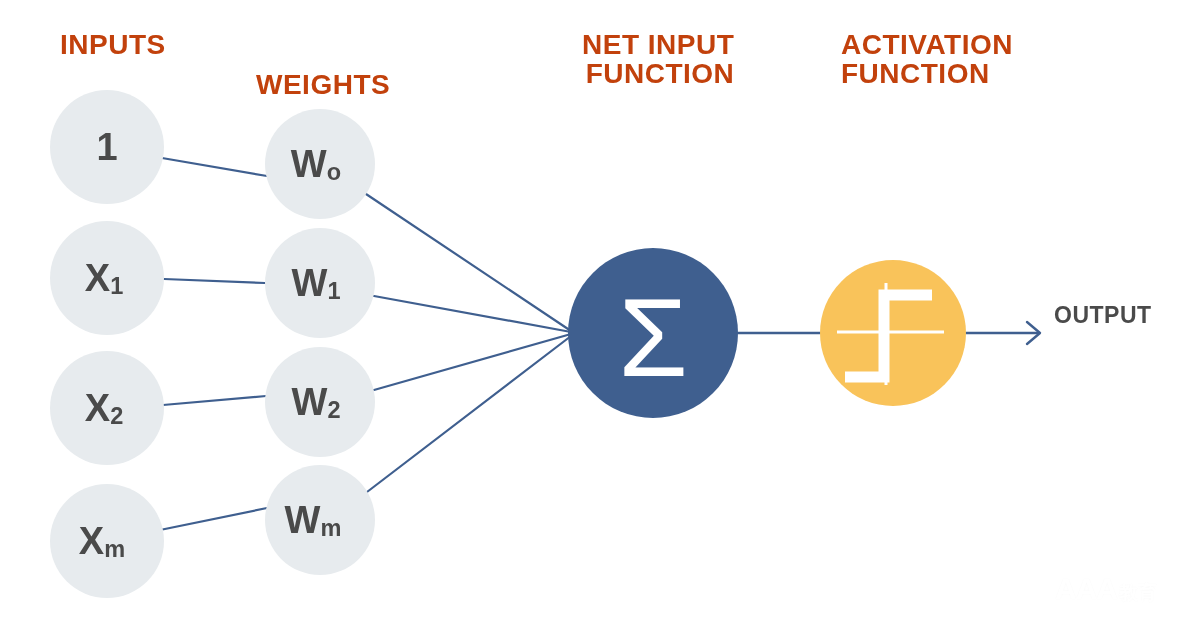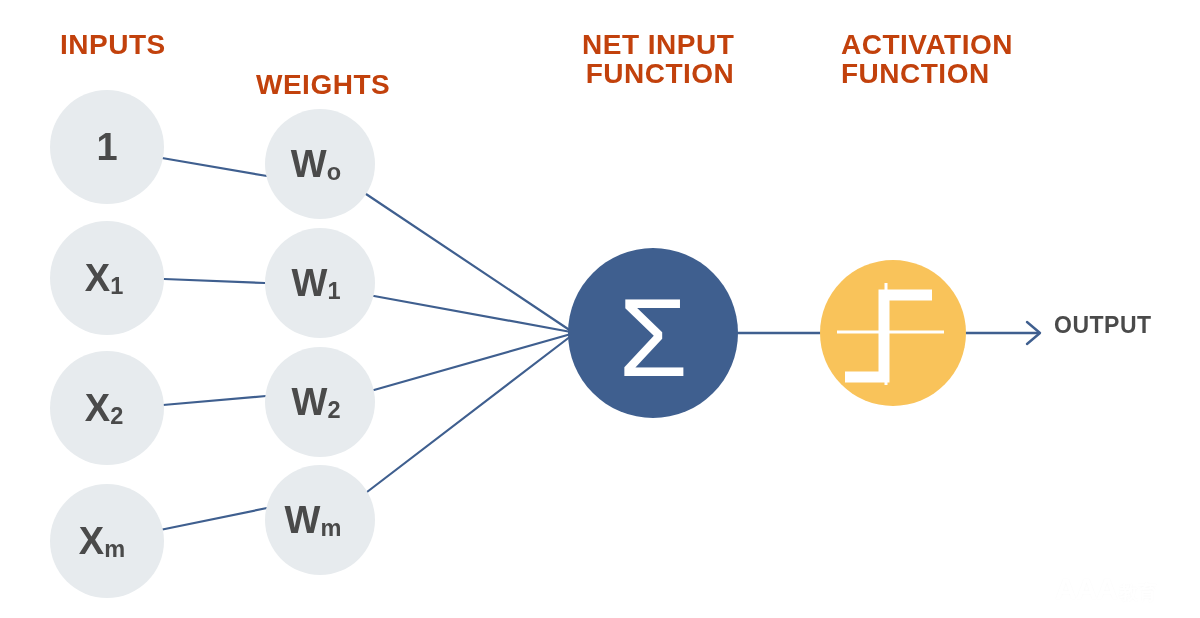--- a/index.html
+++ b/index.html
@@ -36,21 +36,21 @@
     white-space: pre-line;
     user-select: none;
   }
   #hdr-inputs  { left: 60px;  top: 30px; }
   #hdr-weights { left: 256px; top: 30px; margin-top: 40px; }
   #hdr-net     { left: 582px; top: 30px; text-align: right; }
   #hdr-act     { left: 841px; top: 30px; }
   #output-label {
     position: absolute;
     left: 1054px;
-    top: 312px;
+    top: 302px;
     font-family: "Liberation Sans", sans-serif;
     font-size: 23px;
     font-weight: bold;
     letter-spacing: 0.5px;
     color: #4a4a4a;
     user-select: none;
   }
   .node-label {
     font-family: "Liberation Sans", sans-serif;
     font-weight: bold;

